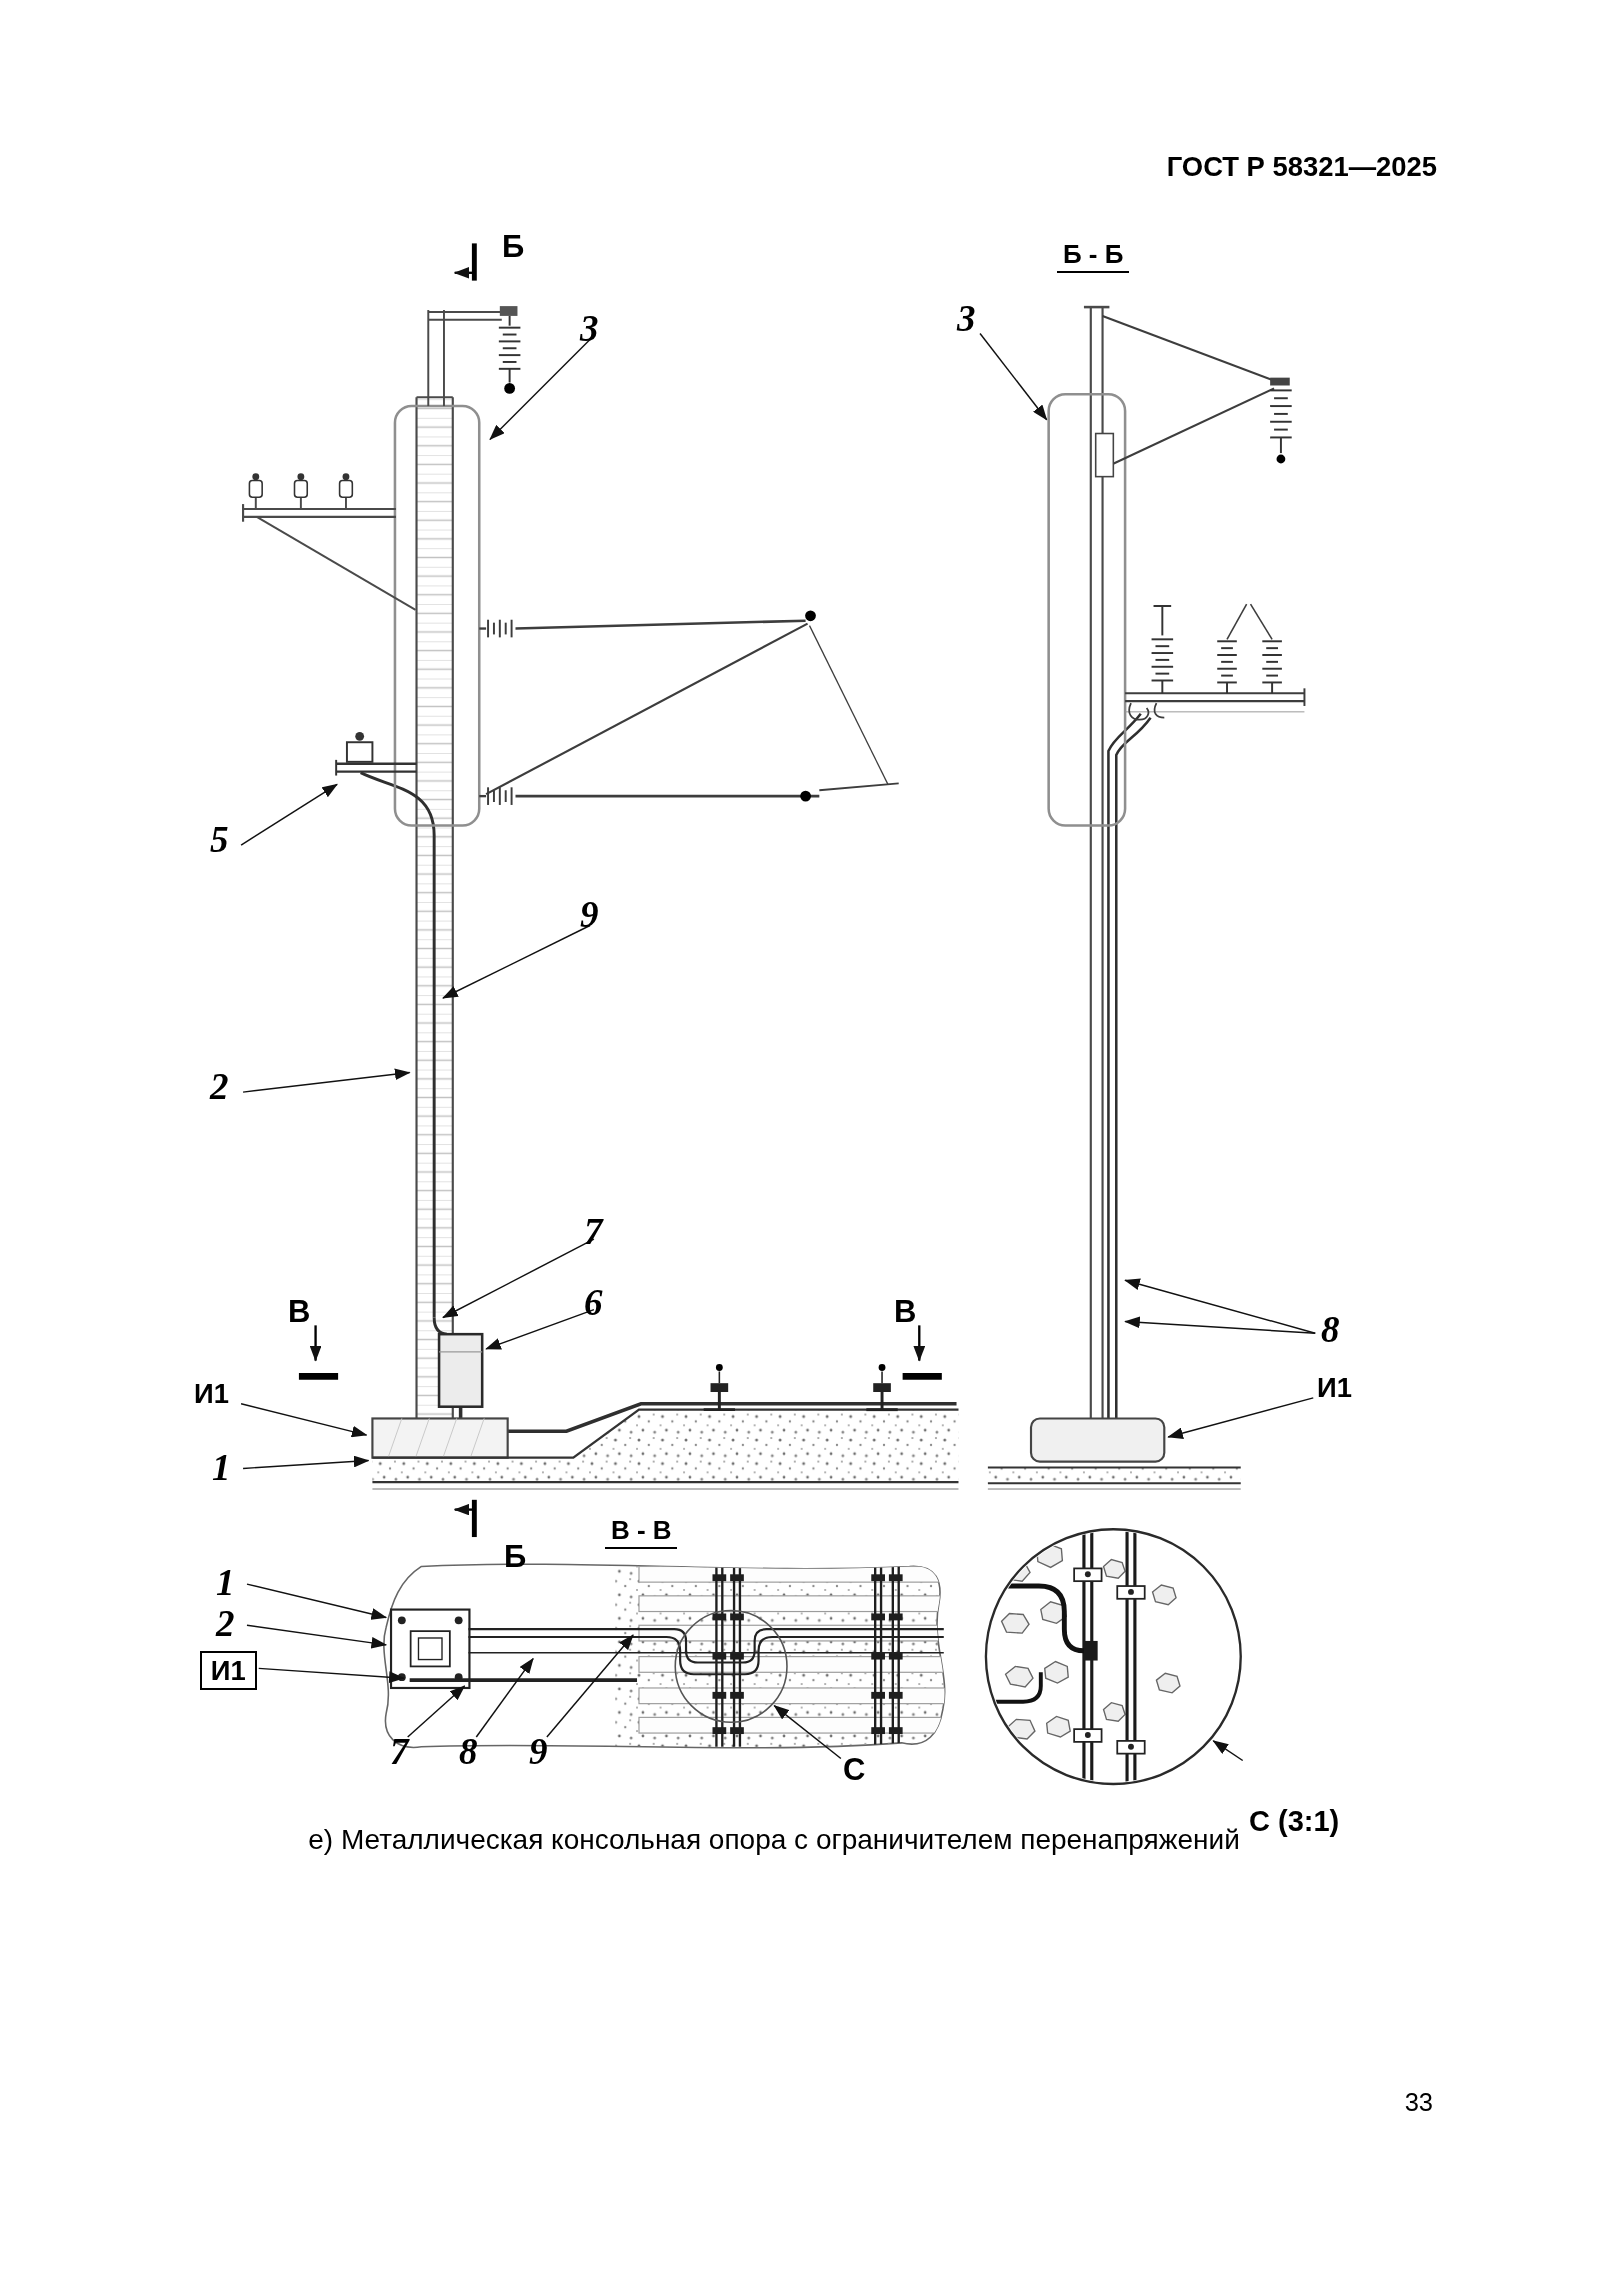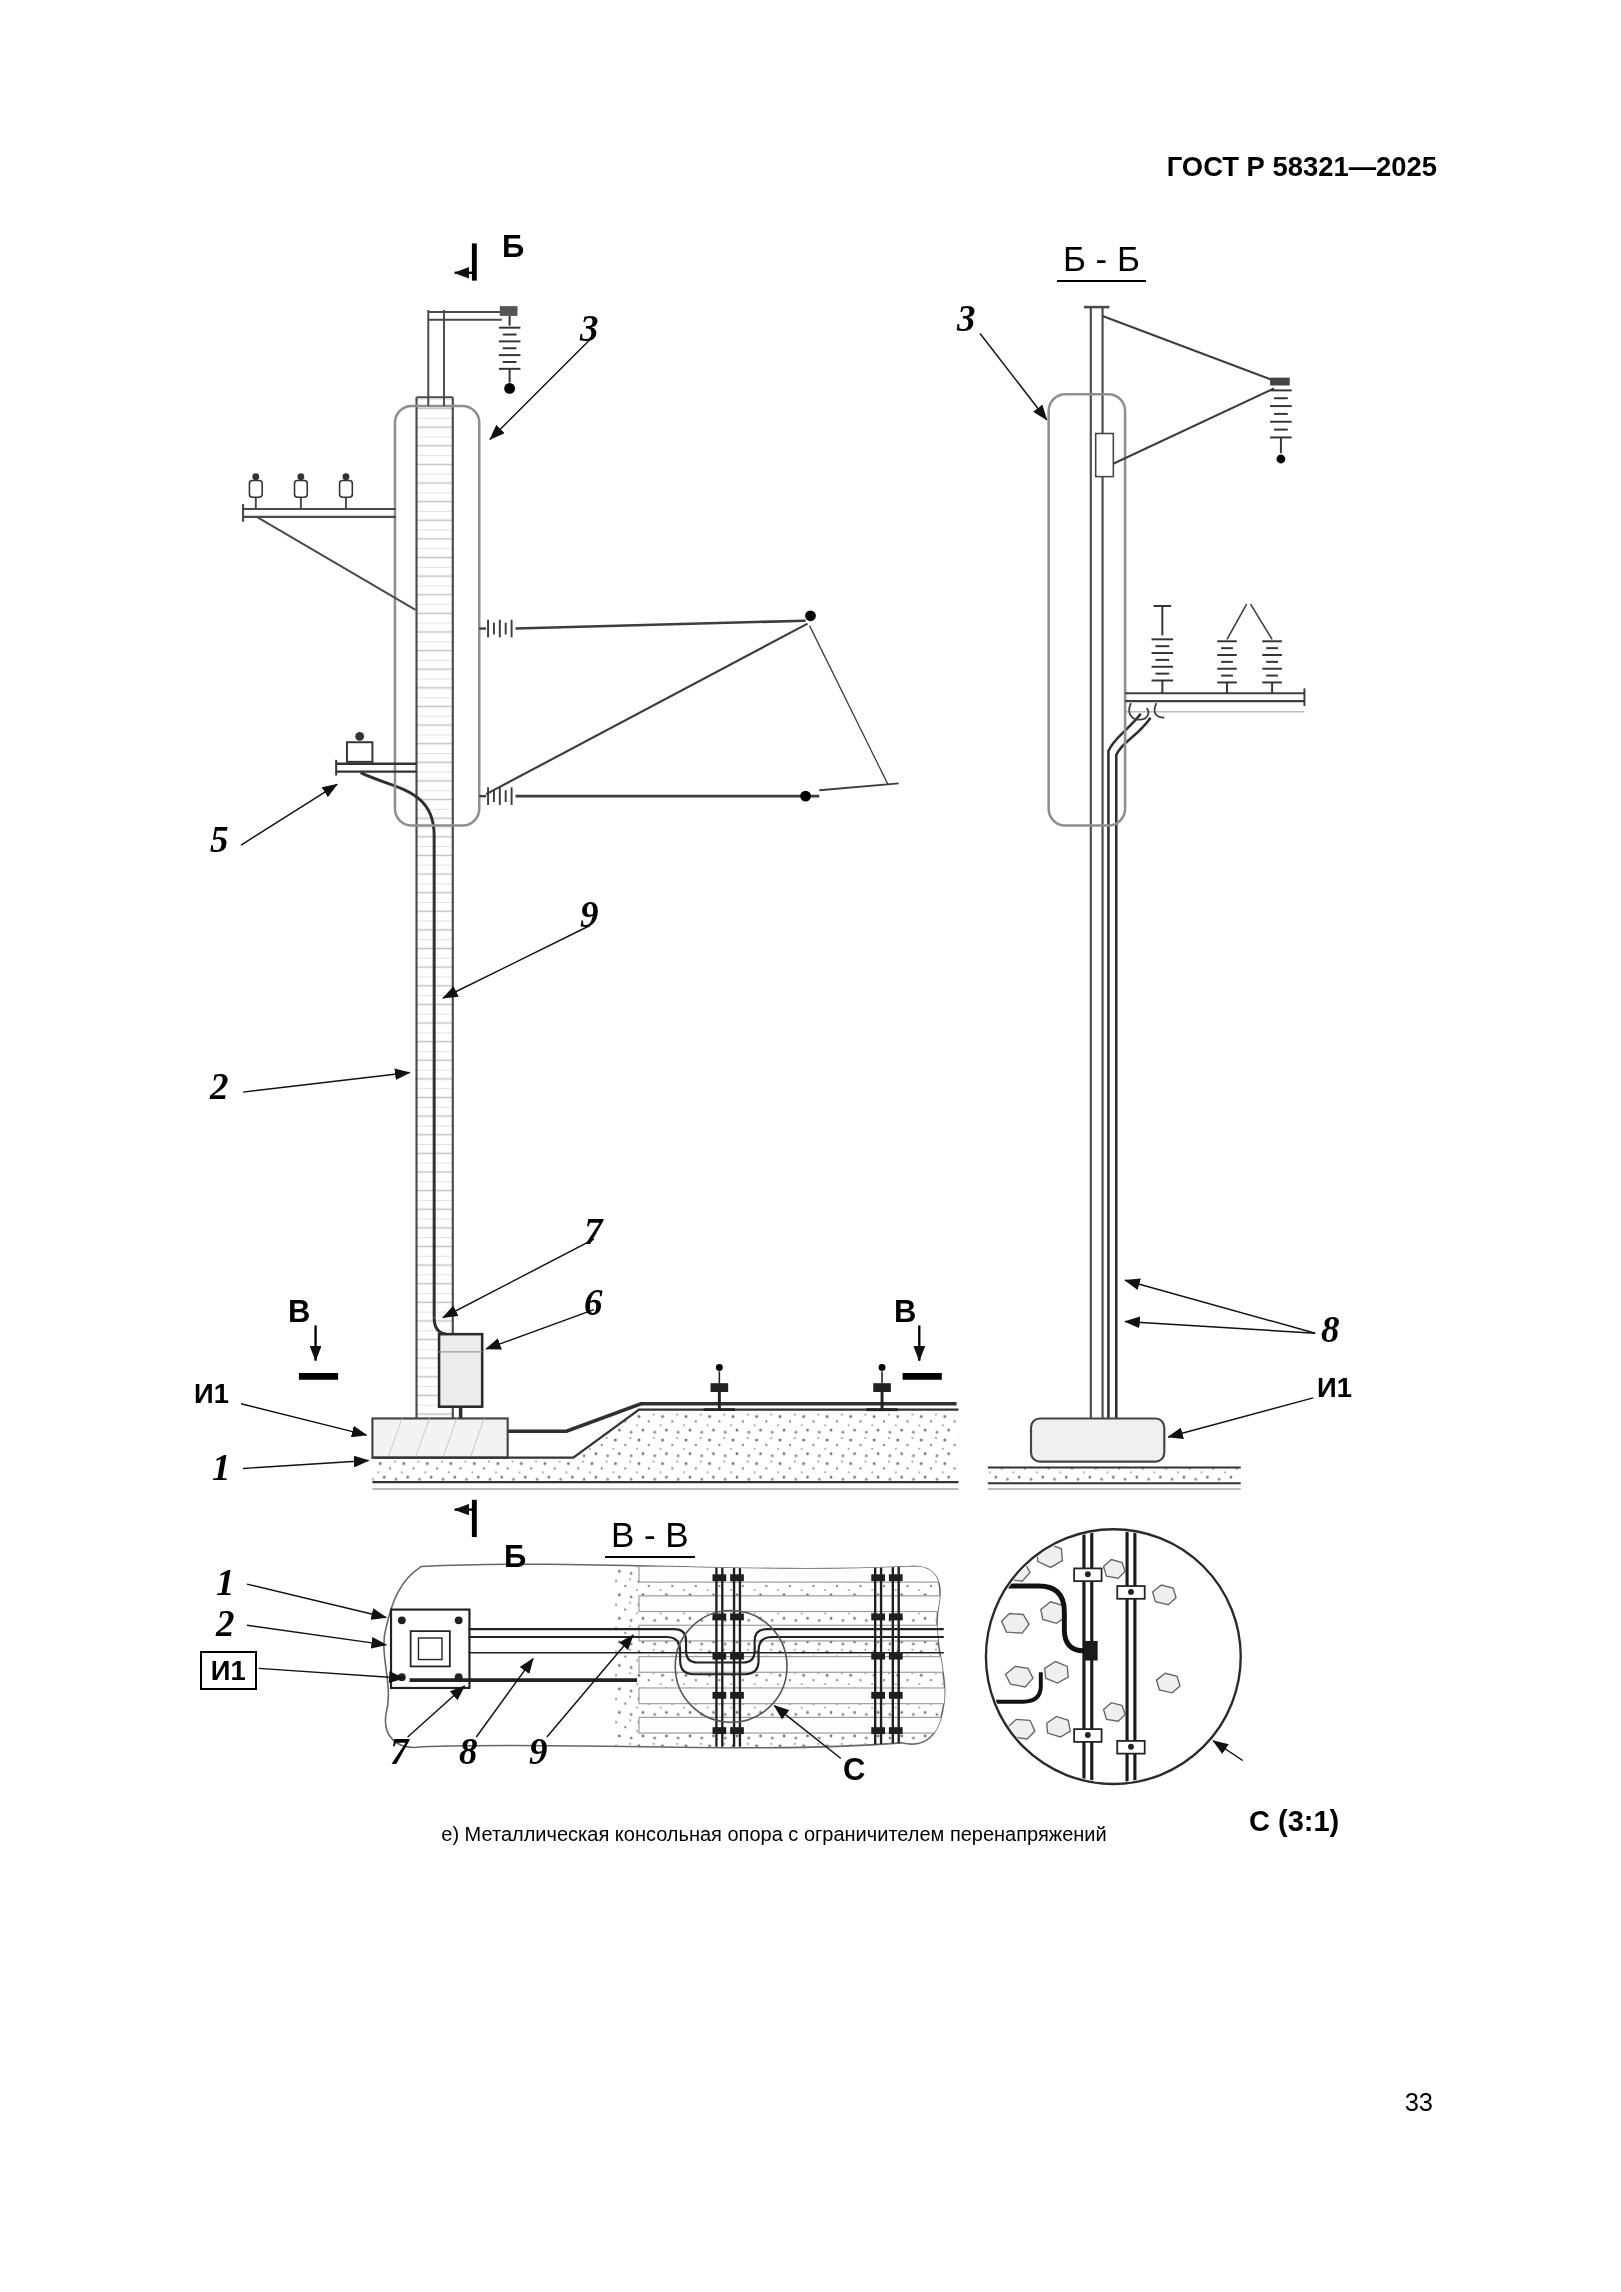--- a/index.html
+++ b/index.html
@@ -5,30 +5,30 @@
   * { margin:0; padding:0; box-sizing:border-box; }
   html,body { background:#ffffff; }
   .page {
     position:relative; width:1621px; height:2293px; background:#fff;
     font-family:"Liberation Sans", sans-serif; color:#000; overflow:hidden;border-radius:21px;
   }
   .art { position:absolute; left:0; top:0; }
   .lbl { position:absolute; white-space:nowrap; line-height:1; }
   .num { font-family:"Liberation Serif", serif; font-style:italic; font-weight:bold; font-size:37px; }
   .sec { font-weight:bold; font-size:31px; }
-  .sec-title { font-weight:normal; font-size:35px; border-bottom:2.9px solid #000; padding:0 5.9px 3.9px 5.9px; display:inline-block; }
+  .sec-title { font-weight:bold; font-size:26px; border-bottom:2.9px solid #000; padding:0 5.9px 3.9px 5.9px; display:inline-block; }
   .i1 { font-weight:bold; font-size:27.4px;text-align:right; }
   .i1-boxed { border:2.5px solid #000; padding:3.9px 8.8px; }
   .header {
     position:absolute; left:970px; top:151px; width:467px; text-align:right;
     font-weight:bold; font-size:27.4px;
   }
   .caption {
     position:absolute; left:186px; top:1819px; width:1176px; text-align:center;
-    font-size:20px; line-height:1.5;
+    font-size:28px; line-height:1.5;
   }
   .pagenum { position:absolute; left:1353px; top:2088px; width:80px; text-align:right; font-size:25.5px; }
 </style>
 </head>
 <body>
 
 <div class="page">
 
   <div class="header">ГОСТ Р 58321—2025</div>
 

